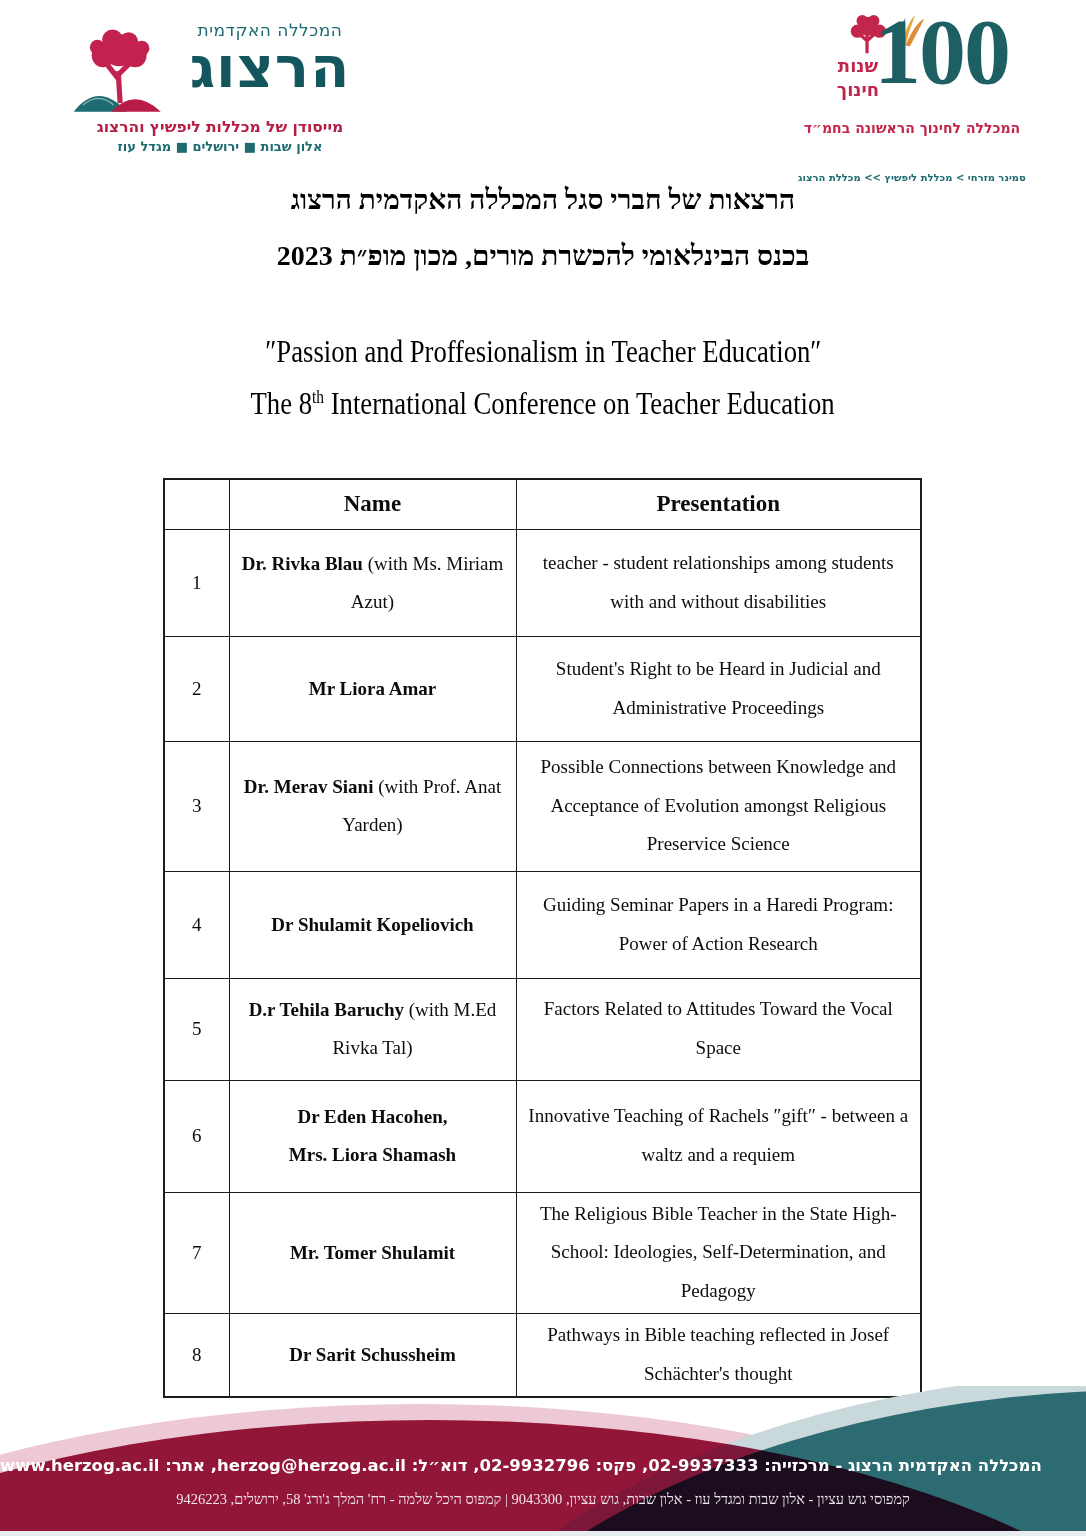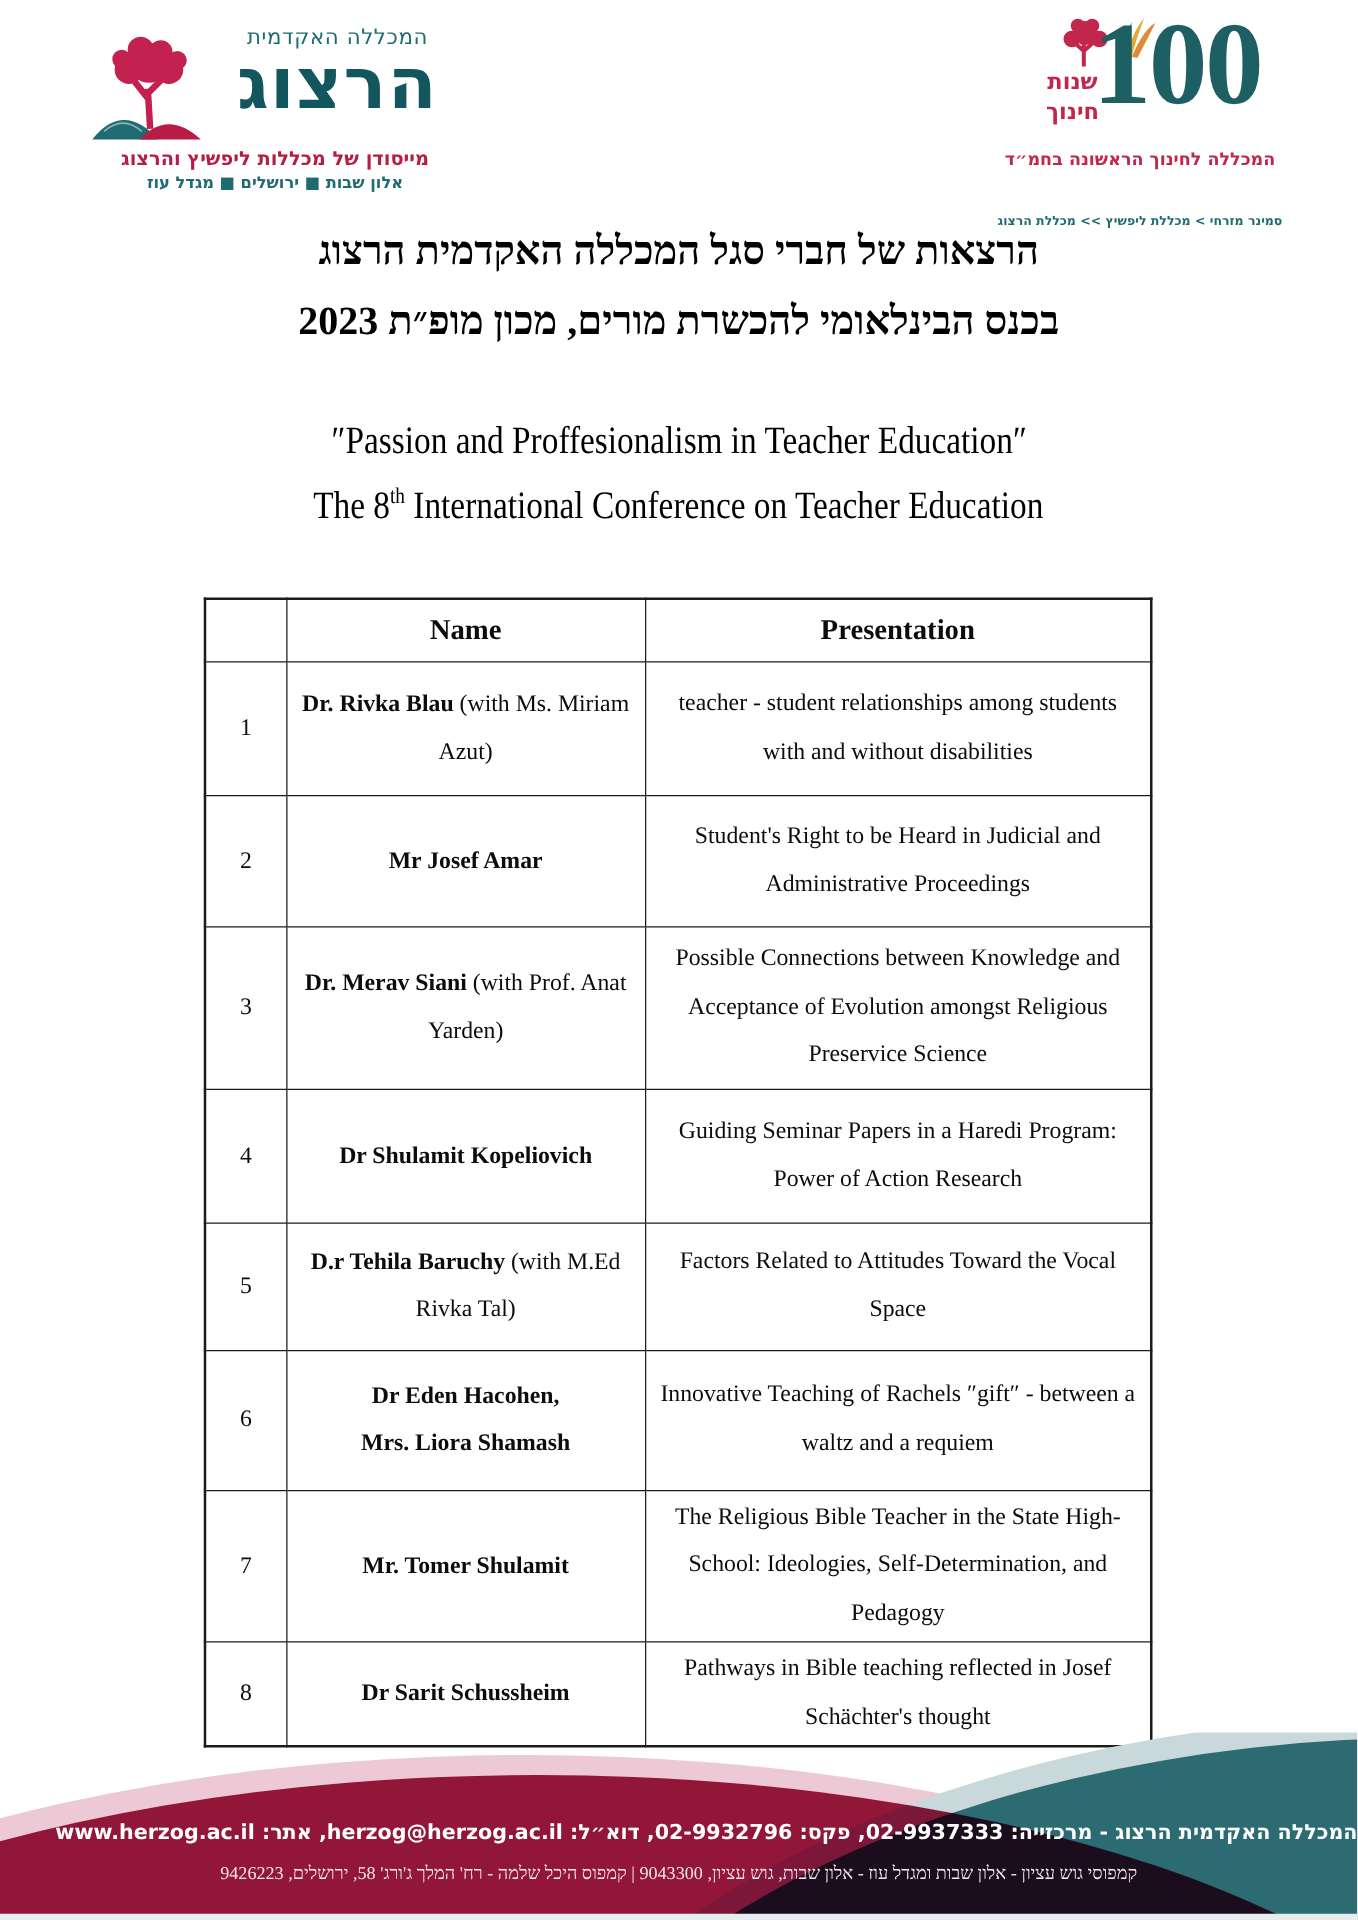--- a/index.html
+++ b/index.html
@@ -23,21 +23,21 @@
           font-weight:bold;font-size:94px;line-height:110px;letter-spacing:-2px;}
   .lr-years{position:absolute;left:38px;top:42px;width:64px;text-align:center;color:#c3264d;
             font-weight:bold;font-size:18px;line-height:24px;}
   .lr-tree{position:absolute;left:56px;top:2px;}
   .lr-fan{position:absolute;left:103px;top:0;}
   .lr-sub1{position:absolute;top:97px;width:100%;text-align:center;color:#c3264d;font-weight:bold;font-size:14px;margin-top:11px;}
   .lr-sub2{position:absolute;top:119px;width:100%;text-align:center;color:#1e6b72;font-weight:bold;font-size:10px;margin-top:41px;}
 
   
   .title-he{position:absolute;top:172px;left:0;width:100%;text-align:center;
-            font-weight:bold;font-size:32px;line-height:56px;color:#000;}
+            font-weight:bold;font-size:28px;line-height:56px;color:#000;}
   .title-en{position:absolute;top:326px;left:0;width:100%;text-align:center;
             font-size:31px;line-height:52px;color:#000;}
   .cond{display:inline-block;transform:scaleX(.86);transform-origin:center;white-space:nowrap;}
   .sup{font-size:.58em;vertical-align:super;line-height:0;}
 
   
   table.sched{position:absolute;left:163px;top:478px;width:757px;border-collapse:collapse;table-layout:fixed;
               font-size:19px;color:#0c0c0c;}
   table.sched col.c1{width:65px}
   table.sched col.c2{width:287px}
@@ -56,21 +56,21 @@
   tbody tr:nth-child(8){height:80px}
   td.c-name{line-height:2.0;}
   td.c-pres{line-height:2.05;padding:2px 14px;}
   .nb{font-weight:bold;}
   .nn{font-weight:normal;}
   .nb2{line-height:2.0;}
 
   
   .footer-svg{position:absolute;left:0;bottom:0;width:1086px;height:150px;display:block;}
   .blend{mix-blend-mode:multiply;}
-  .f-line1{position:absolute;top:1456px;left:0;width:100%;text-align:right;color:#ffffff;
+  .f-line1{position:absolute;top:1456px;left:0;width:100%;text-align:left;color:#ffffff;
            font-family:"DejaVu Sans",sans-serif;font-weight:bold;font-size:16.5px;}
   .f-line2{position:absolute;top:1491px;left:0;width:100%;text-align:center;color:#f0e6ec;
            font-family:Liberation Serif, serif;font-size:14.5px;}
 </style>
 </head>
 <body>
 
 <div class="page">
 
   <div class="logo-left">
@@ -148,21 +148,21 @@
       </tr>
     </thead>
     <tbody>
       <tr>
         <td class="c-num">1</td>
         <td class="c-name"><span class="nb">Dr. Rivka Blau</span><span class="nn"> (with Ms. Miriam Azut)</span></td>
         <td class="c-pres">teacher - student relationships among students with and without disabilities</td>
       </tr>
       <tr>
         <td class="c-num">2</td>
-        <td class="c-name"><span class="nb">Mr Josef Amar</span><span class="nn"></span></td>
+        <td class="c-name"><span class="nb">Mr Liora Amar</span><span class="nn"></span></td>
         <td class="c-pres">Student's Right to be Heard in Judicial and Administrative Proceedings</td>
       </tr>
       <tr>
         <td class="c-num">3</td>
         <td class="c-name"><span class="nb">Dr. Merav Siani</span><span class="nn"> (with Prof. Anat Yarden)</span></td>
         <td class="c-pres">Possible Connections between Knowledge and Acceptance of Evolution amongst Religious Preservice Science</td>
       </tr>
       <tr>
         <td class="c-num">4</td>
         <td class="c-name"><span class="nb">Dr Shulamit Kopeliovich</span><span class="nn"></span></td>

